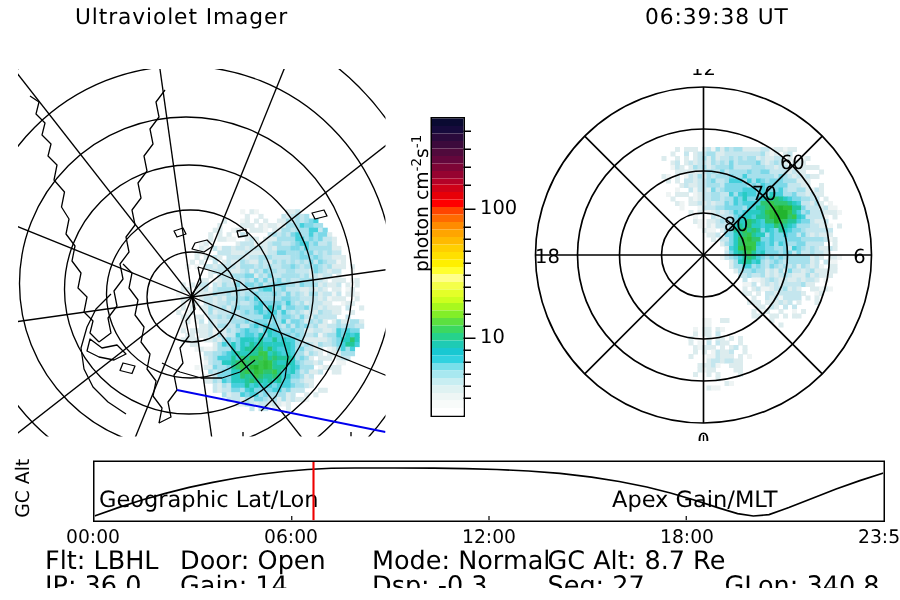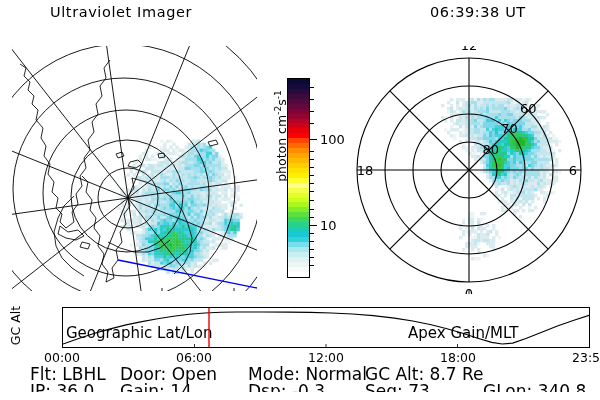--- a/index.html
+++ b/index.html
@@ -2520,17 +2520,17 @@
   </div>
 
   <div id="footer">
       <div class="foot-cell foot-row1" style="left: 30px;"><span>Flt: </span><span>LBHL</span></div>
       <div class="foot-cell foot-row2" style="left: 30px;"><span>IP: </span><span>36.0</span></div>
       <div class="foot-cell foot-row1" style="left: 120px;"><span>Door: </span><span>Open</span></div>
       <div class="foot-cell foot-row2" style="left: 120px; text-decoration: underline;"><span>Gain: </span><span>14</span></div>
       <div class="foot-cell foot-row1" style="left: 248px;"><span>Mode: </span><span>Normal</span></div>
       <div class="foot-cell foot-row2" style="left: 248px;"><span>Dsp: </span><span>-0.3</span></div>
       <div class="foot-cell foot-row1" style="left: 365px;"><span>GC Alt: </span><span>8.7 Re</span></div>
-      <div class="foot-cell foot-row2" style="left: 365px;"><span>Seq: </span><span>73</span></div>
+      <div class="foot-cell foot-row2" style="left: 365px;"><span>Seq: </span><span>27</span></div>
       <div class="foot-cell foot-row2" style="left: 483px;"><span>GLon: </span><span>340.8</span></div>
     </div>
 
 </div>
 
 </body></html>

